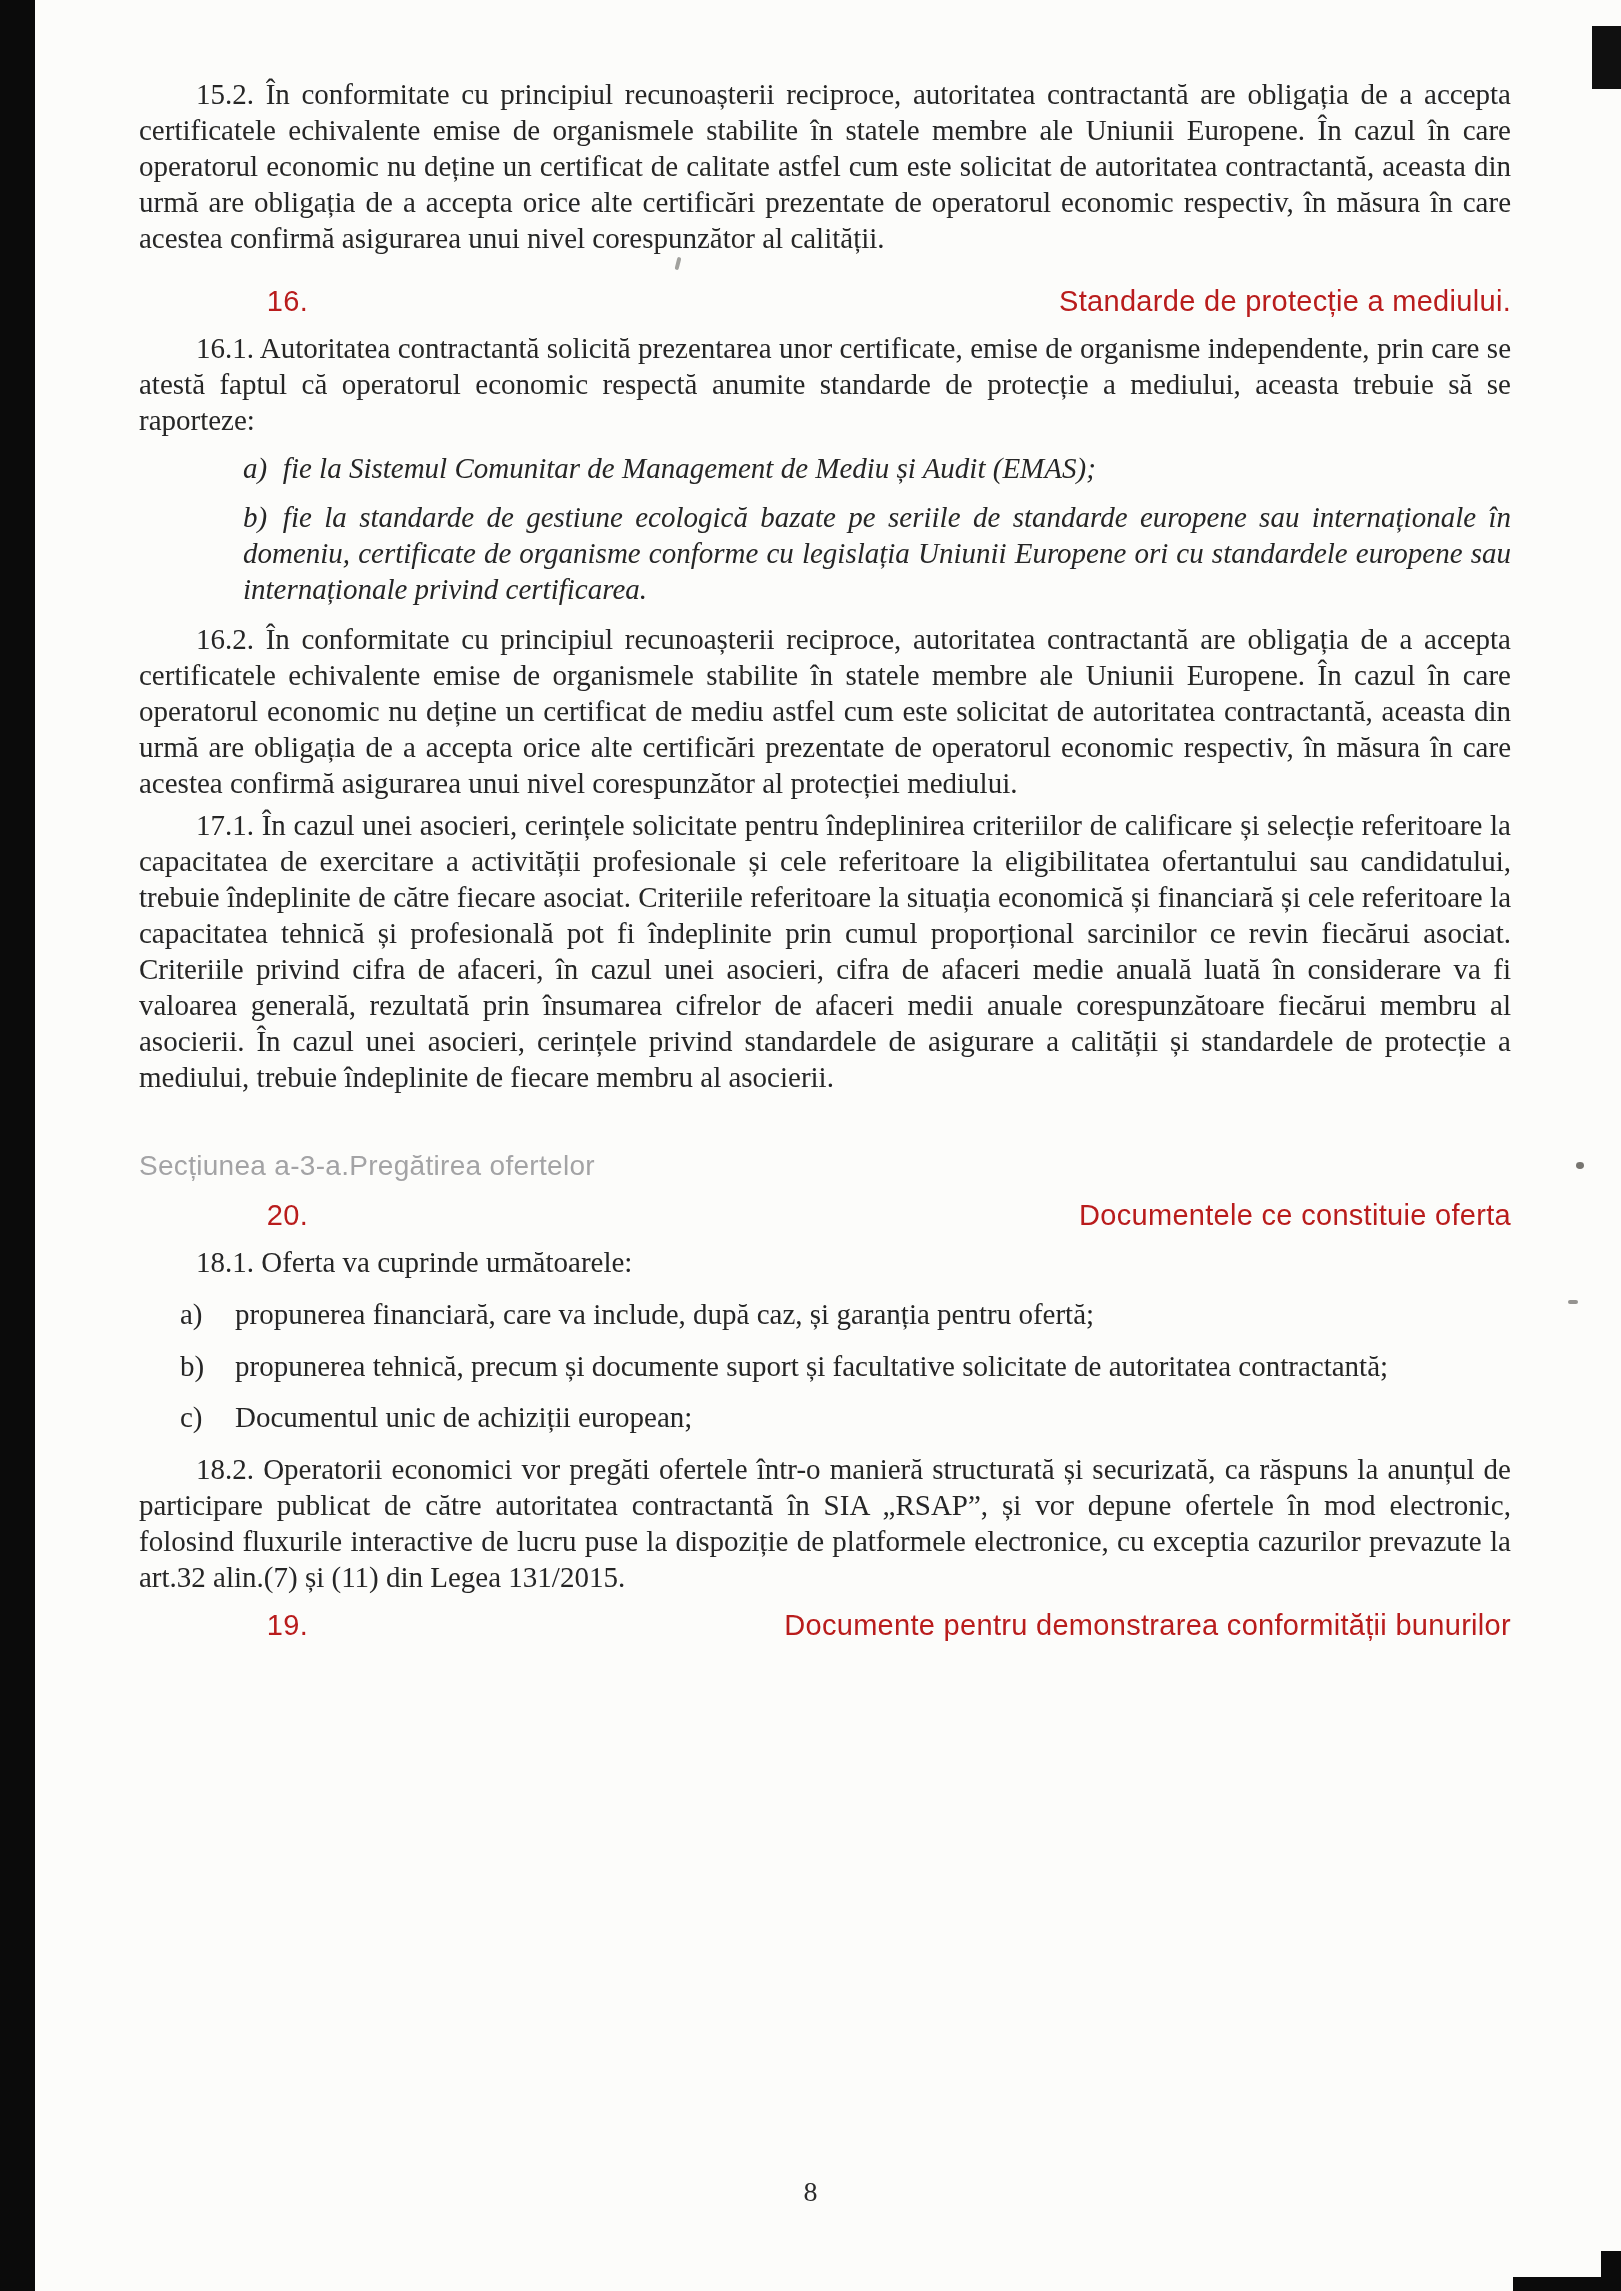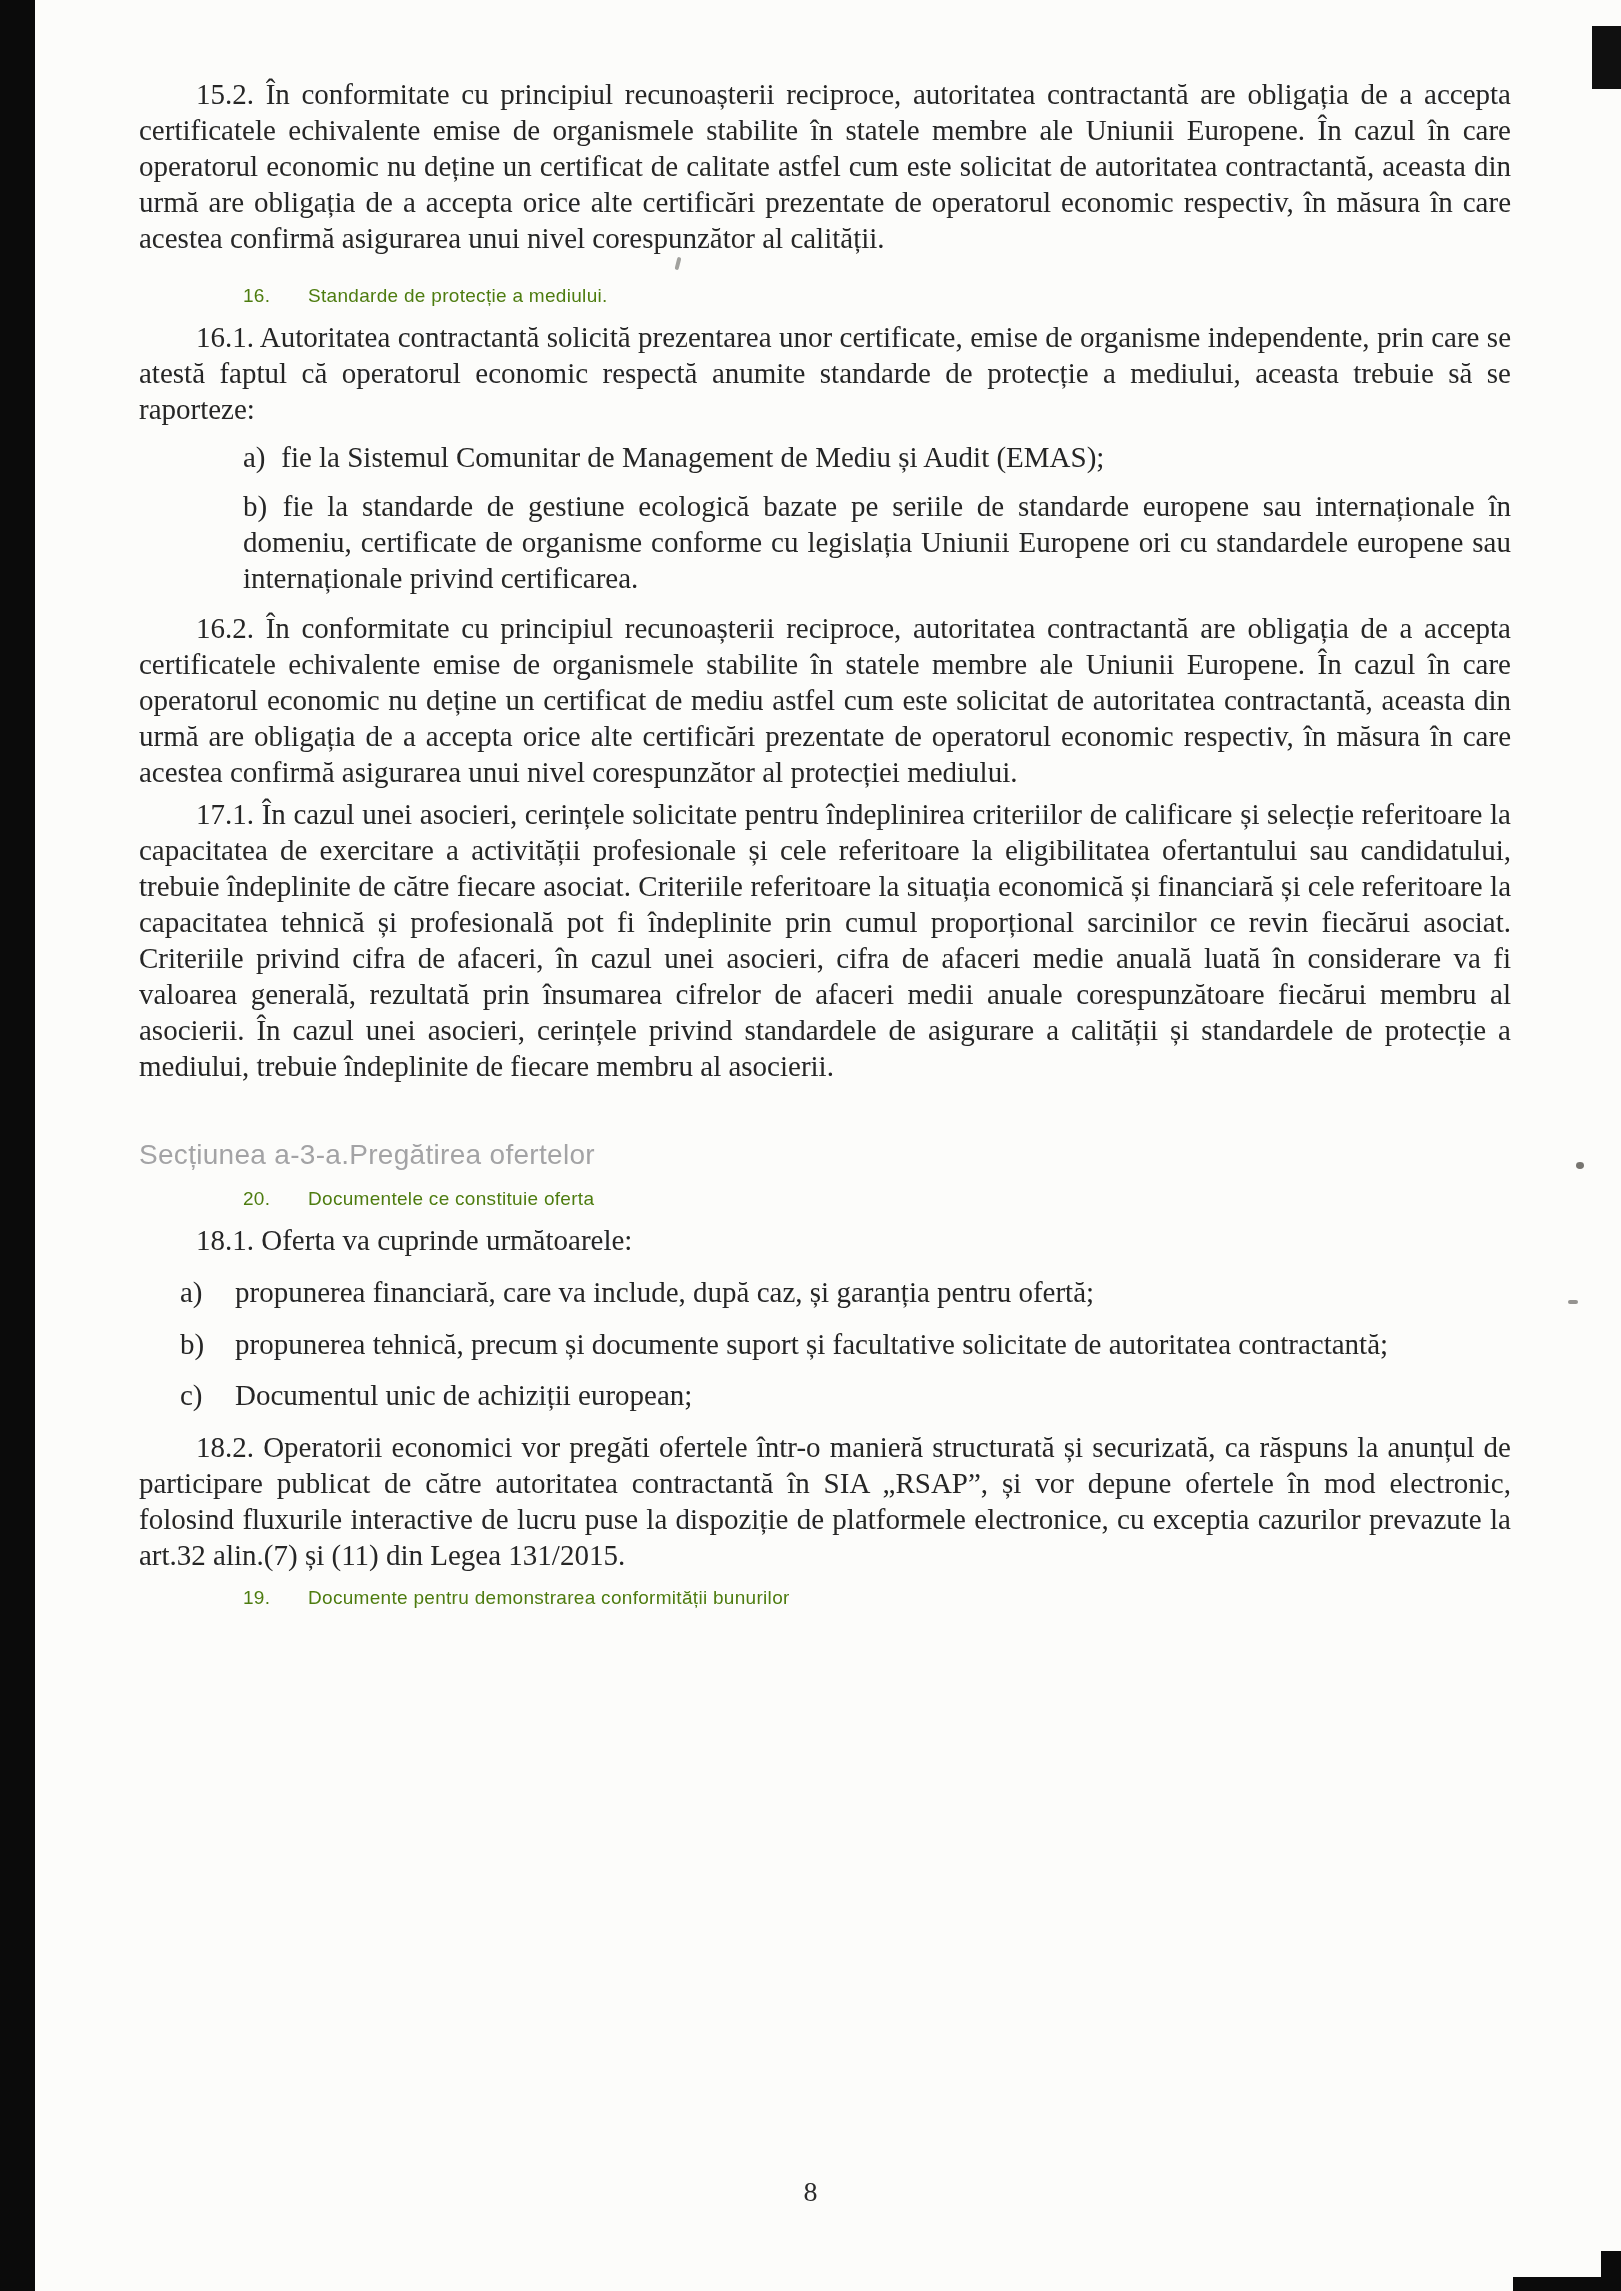--- a/index.html
+++ b/index.html
@@ -74,34 +74,36 @@
     text-align: justify;
     text-indent: 57px;
     margin-bottom: 11.8px;
     color: #262626;
   }
   .heading {
     display: flex;
     padding-left: 104px;
     margin: 21.6px 0 11.8px 0;
     font-family: "Liberation Sans", sans-serif;
-    font-size: 19px;
-    color: #4d7c0f;
+    font-size: 29px;
+    color: #b91c1c;
     letter-spacing: 0.3px;
+    text-align: right;
   }
   .heading .hnum { flex: none; width: 65px; }
   .heading .hlabel { flex: 1; }
 
   p.list16 {
     font-size: 29px;
     line-height: 36px;
     text-align: justify;
     padding-left: 104px;
     margin-bottom: 13.7px;
     color: #262626;
+    font-style: italic;
   }
   p.list16 .mk { margin-right: 15.7px; }
 
   .section-title {
     text-align: left;
     font-family: "Liberation Sans", sans-serif;
     font-size: 28px;
     color: #a3a3a5;
     margin: 55px 0 17.6px 0;
     letter-spacing: 0.3px;

